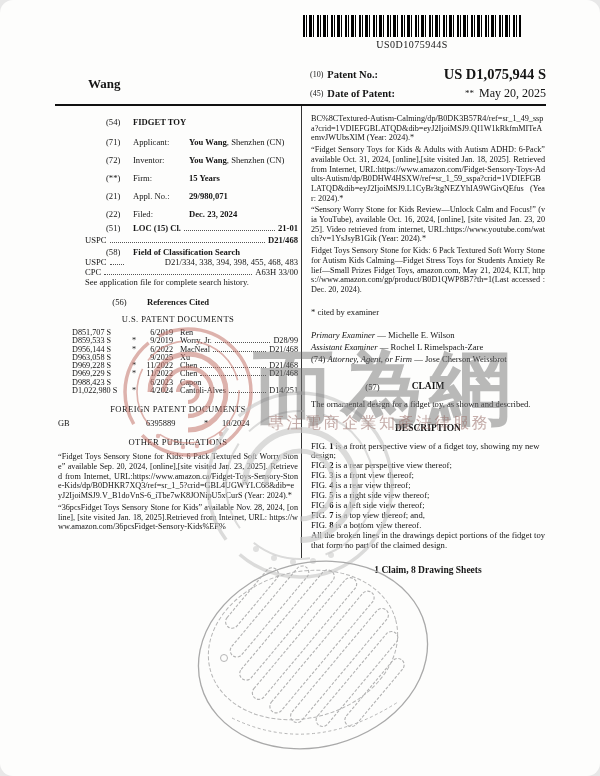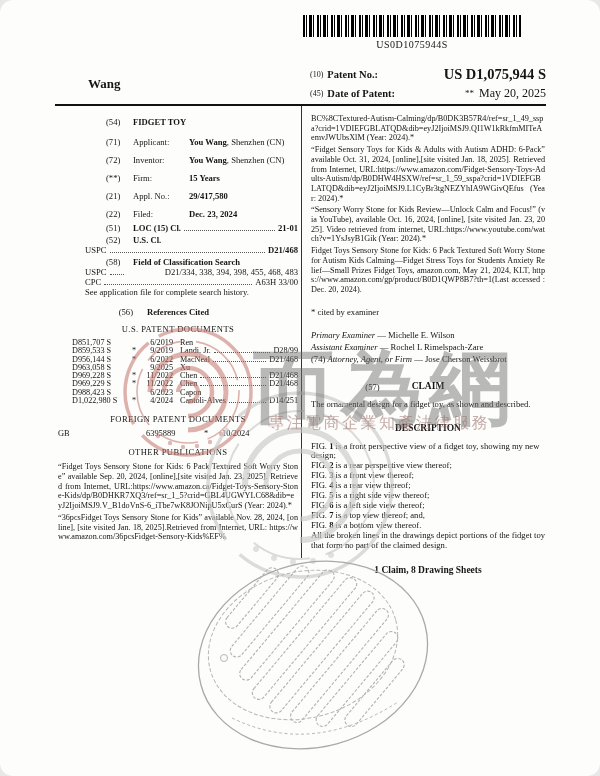--- a/index.html
+++ b/index.html
@@ -34,21 +34,21 @@
   .b{font-weight:bold;}
   .i{font-style:italic;}
   .field{display:flex;align-items:baseline;}
   .num{width:27px;flex:none;padding-left:48px;}
   .flbl{display:inline-block;width:56px;flex:none;}
   .leader{flex:1;border-bottom:1.2px dotted #555;margin:0 3px 1.5px 3px;min-width:8px;}
   .mb10{margin-bottom:10px;} .mb8{margin-bottom:8px;} .mb4{margin-bottom:4px;} .mb2{margin-bottom:2px;}
   .indent{padding-left:27px;}
 
   .center-head{position:relative;text-align:center;}
-  .center-head .num{position:absolute;left:0;top:0;width:27px;text-align:right;}
+  .center-head .num{position:absolute;left:0;top:0;width:27px;text-align:center;}
   .subhead{text-align:center;letter-spacing:.4px;margin:7px 0 5px 0;}
 
   .refrow{display:flex;align-items:baseline;font-size:8.2px;line-height:8.3px;padding-left:14px;}
   .r-no{width:57px;flex:none;}
   .r-star{width:10px;flex:none;text-align:center;}
   .r-date{width:34px;flex:none;text-align:right;margin-right:7px;}
   .r-name{flex:none;}
   .r-cls{flex:none;}
   .nocls .leader{visibility:hidden;}
   .frow{display:flex;align-items:baseline;font-size:8.4px;margin-top:3px;}
@@ -114,36 +114,32 @@
     <div class="field mb8">
       <span class="num">(72)</span>
       <span><span class="flbl">Inventor:</span><span class="b">You Wang</span><span>, Shenzhen (CN)</span></span>
     </div>
     <div class="field mb8">
       <span class="num">(**)</span>
       <span><span class="flbl">Firm:</span><span class="b">15 Years</span></span>
     </div>
     <div class="field mb8">
       <span class="num">(21)</span>
-      <span><span class="flbl">Appl. No.:</span><span class="b">29/417,580</span></span>
+      <span><span class="flbl">Appl. No.:</span><span class="b">29/980,071</span></span>
     </div>
     <div class="field mb4">
       <span class="num">(22)</span>
       <span><span class="flbl">Filed:</span><span class="b">Dec. 23, 2024</span></span>
     </div>
     <div class="field mb2">
       <span class="num">(51)</span>
       <span class="b">LOC (15) Cl.</span>
       <span class="leader"></span>
       <span class="b">21-01</span>
     </div>
-    <div class="field">
-      <span class="num">(52)</span>
-      <span class="b">U.S. Cl.</span>
-    </div>
     <div class="field mb2 indent">
       <span>USPC</span>
       <span class="leader"></span>
       <span class="b">D21/468</span>
     </div>
     <div class="field">
       <span class="num">(58)</span>
       <span class="b">Field of Classification Search</span>
     </div>
     <div class="field indent">
@@ -169,21 +165,21 @@
         <span class="r-star"></span>
         <span class="r-date">6/2019</span>
         <span class="r-name">Ren</span>
         <span class="leader"></span>
         <span class="r-cls"></span>
       </div>
     <div class="refrow">
         <span class="r-no">D859,533 S</span>
         <span class="r-star">*</span>
         <span class="r-date">9/2019</span>
-        <span class="r-name">Landi, Jr.</span>
+        <span class="r-name">Worry, Jr.</span>
         <span class="leader"></span>
         <span class="r-cls">D28/99</span>
       </div>
     <div class="refrow">
         <span class="r-no">D956,144 S</span>
         <span class="r-star">*</span>
         <span class="r-date">6/2022</span>
         <span class="r-name">MacNeal</span>
         <span class="leader"></span>
         <span class="r-cls">D21/468</span>

